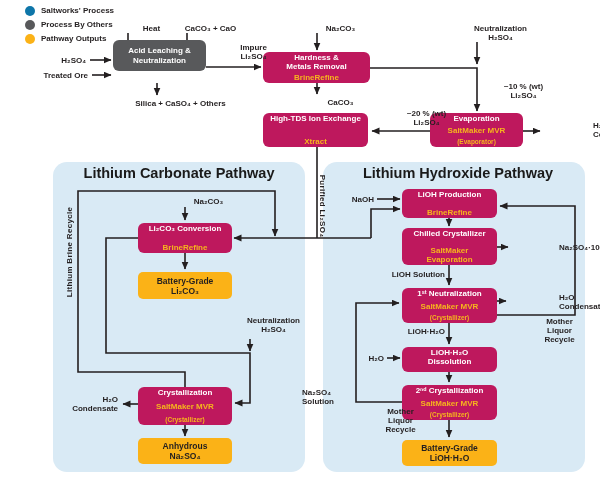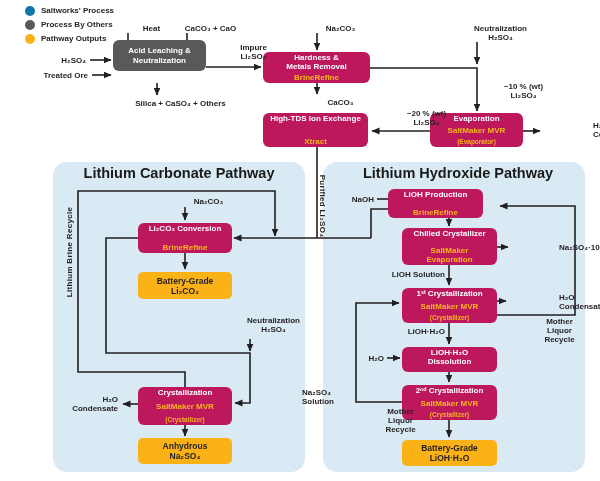--- a/index.html
+++ b/index.html
@@ -153,33 +153,33 @@
     <div class="bmain">Crystallization</div>
     <div class="bbrand">SaltMaker MVR</div>
     <div class="bunit">(Crystallizer)</div>
   </div>
 
   <div class="pbox ybox" style="left:138px;top:438px;width:94px;height:26px">
     <div class="ymain">Anhydrous
 Na₂SO₄</div>
   </div>
 
-  <div class="pbox blue" style="left:388px;top:189px;width:95px;height:29px">
+  <div class="pbox blue" style="left:402px;top:189px;width:95px;height:29px">
     <div class="bmain">LiOH Production</div>
     <div class="bbrand">BrineRefine</div>
   </div>
 
   <div class="pbox blue" style="left:402px;top:228px;width:95px;height:37px">
     <div class="bmain">Chilled Crystallizer</div>
     <div class="bbrand">SaltMaker
 Evaporation</div>
   </div>
 
   <div class="pbox blue" style="left:402px;top:288px;width:95px;height:35px">
-    <div class="bmain">1ˢᵗ Crystallization</div>
+    <div class="bmain">1ˢᵗ Neutralization</div>
     <div class="bbrand">SaltMaker MVR</div>
     <div class="bunit">(Crystallizer)</div>
   </div>
 
   <div class="pbox blue" style="left:402px;top:347px;width:95px;height:25px">
     <div class="bmain">LiOH·H₂O
 Dissolution</div>
   </div>
 
   <div class="pbox blue" style="left:402px;top:385px;width:95px;height:35px">

